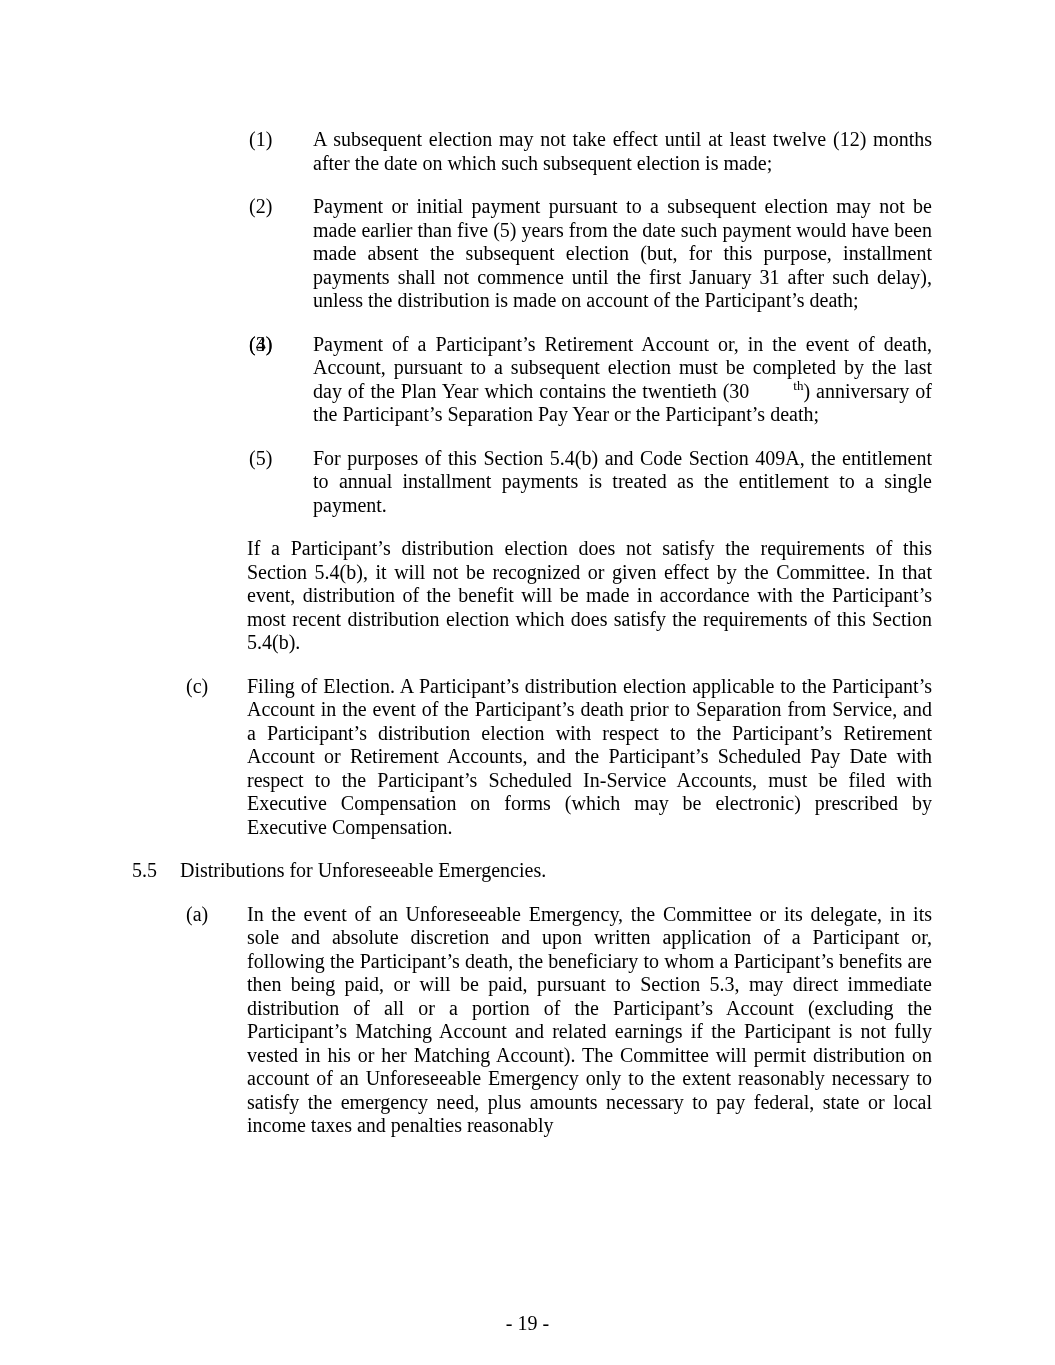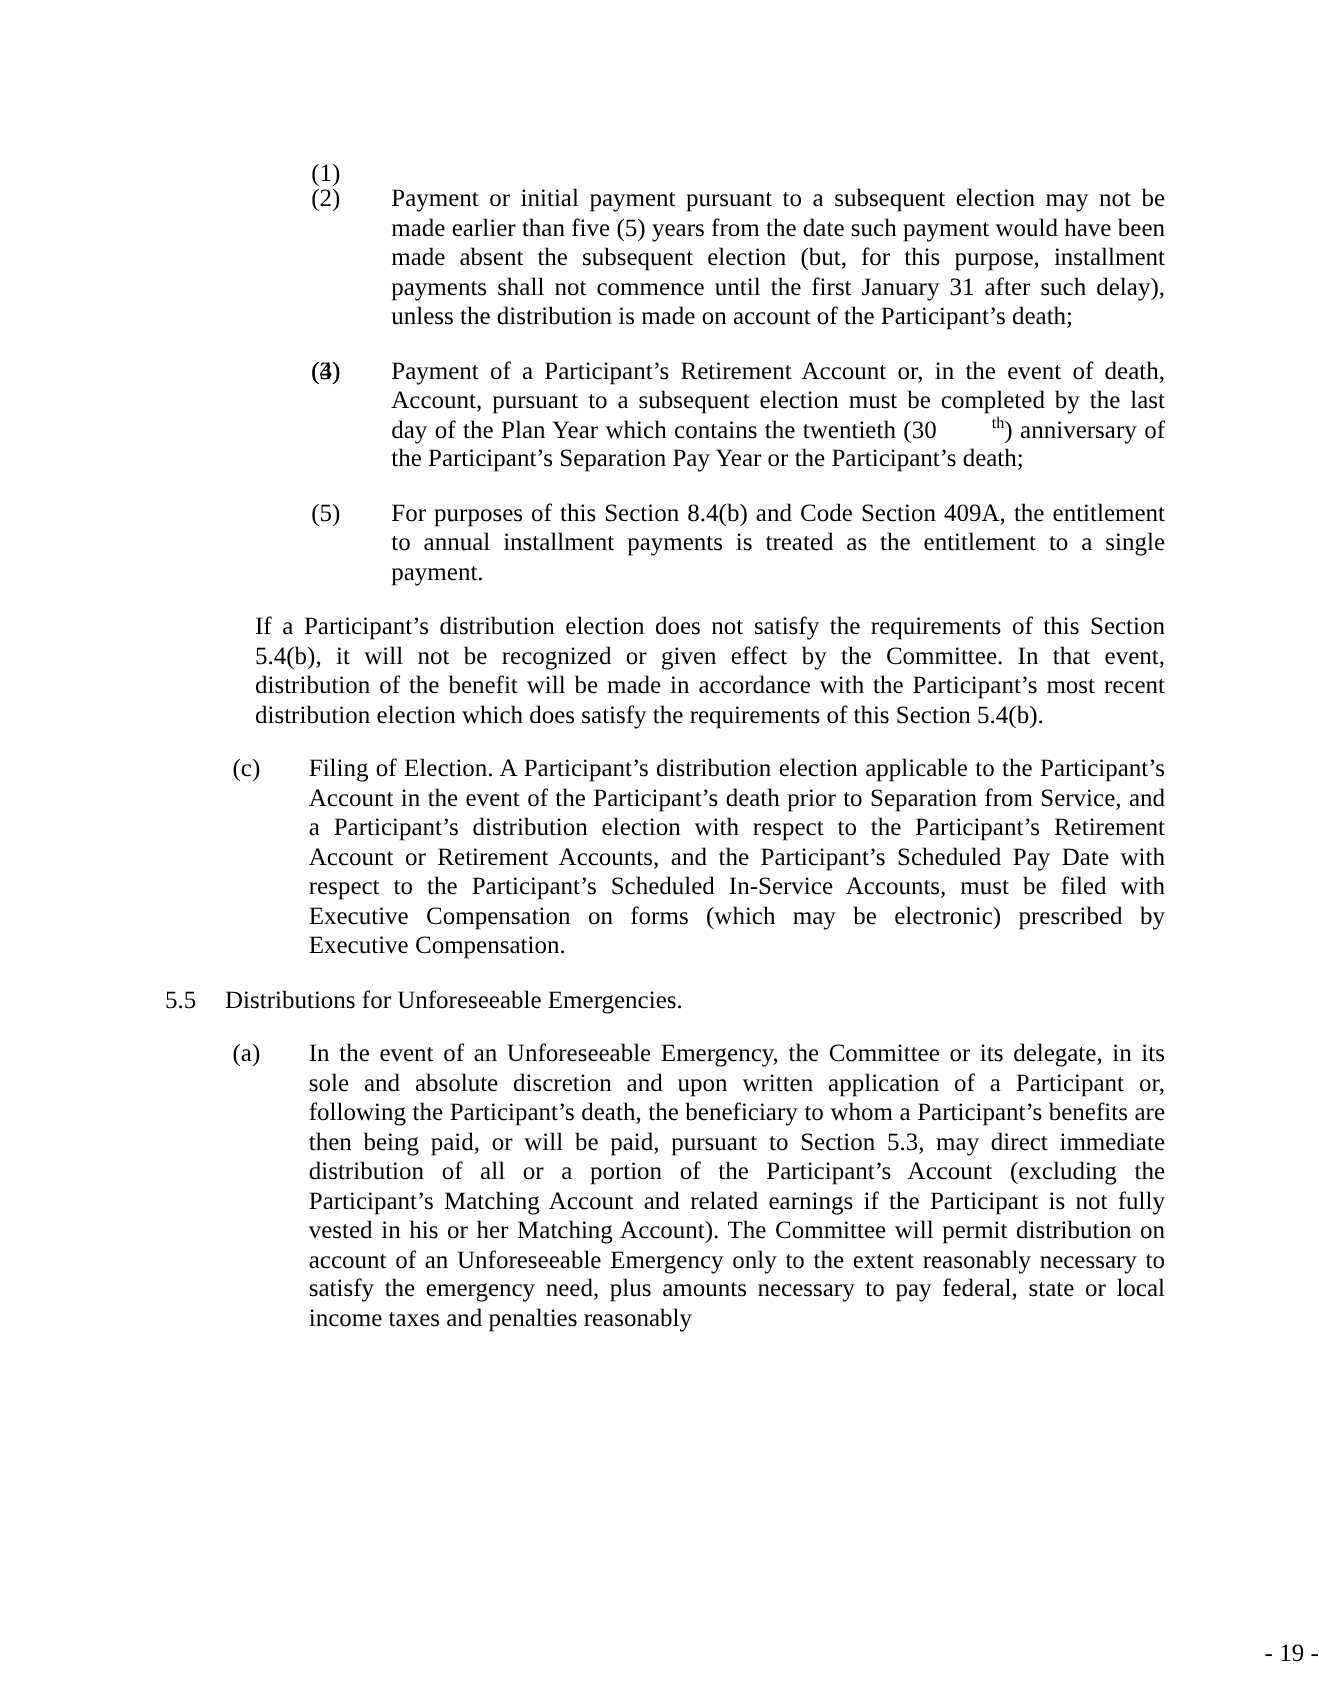--- a/index.html
+++ b/index.html
@@ -32,21 +32,21 @@
     position: absolute;
     top: 0;
   }
   
   .l3 { padding-left: 181px; }
   .l3 .marker { left: 117px; }
   
   .l2 { padding-left: 115px; }
   .l2 .marker { left: 54px; }
   
-  .cont { margin-left: 72px; }
+  .cont { margin-left: 115px; }
   .body {
     margin: 0;
     text-align: justify;
   }
   .heading {
     position: relative;
     padding-left: 48px; 
     font-weight: normal;
     margin: 0 0 20px 0;
   }
@@ -55,50 +55,51 @@
     font-size: 13px;
     line-height: 0;
     vertical-align: super;
     margin-left: 44px;
   }
   .footer {
     position: absolute;
     top: 1312px;
     left: 0;
     width: 100%;
-    text-align: right;
+    text-align: center;
   }
 </style>
 </head>
 <body>
 
 <div class="page">
   <div class="content">
 
     <div class="item l3">
       <span class="marker">(1)</span>
+      <p class="body">A subsequent election may not take effect until at least twelve (12) months after the date on which such subsequent election is made;</p>
     </div>
 
     <div class="item l3">
       <span class="marker">(2)</span>
       <p class="body">Payment or initial payment pursuant to a subsequent election may not be made earlier than five (5) years from the date such payment would have been made absent the subsequent election (but, for this purpose, installment payments shall not commence until the first January 31 after such delay), unless the distribution is made on account of the Participant’s death;</p>
     </div>
 
     <div class="item l3">
       <span class="marker">(3)</span>
     </div>
 
     <div class="item l3">
       <span class="marker">(4)</span>
       <p class="body"><span>Payment of a Participant’s Retirement Account or, in the event of death, Account, pursuant to a subsequent election must be completed by the last day of the Plan Year which contains the twentieth (30</span><sup class="ordinal">th</sup><span>) anniversary of the Participant’s Separation Pay Year or the Participant’s death;</span></p>
     </div>
 
     <div class="item l3">
       <span class="marker">(5)</span>
-      <p class="body">For purposes of this Section 8.4(b) and Code Section 409A, the entitlement to annual installment payments is treated as the entitlement to a single payment.</p>
+      <p class="body">For purposes of this Section 5.4(b) and Code Section 409A, the entitlement to annual installment payments is treated as the entitlement to a single payment.</p>
     </div>
 
     <div class="item cont">
       <p class="body">If a Participant’s distribution election does not satisfy the requirements of this Section 5.4(b), it will not be recognized or given effect by the Committee.  In that event, distribution of the benefit will be made in accordance with the Participant’s most recent distribution election which does satisfy the requirements of this Section 5.4(b).</p>
     </div>
 
     <div class="item l2">
       <span class="marker">(c)</span>
       <p class="body">Filing of Election.  A Participant’s distribution election applicable to the Participant’s Account in the event of the Participant’s death prior to Separation from Service, and a Participant’s distribution election with respect to the Participant’s Retirement Account or Retirement Accounts, and the Participant’s Scheduled Pay Date with respect to the Participant’s Scheduled In-Service Accounts, must be filed with Executive Compensation on forms (which may be electronic) prescribed by Executive Compensation.</p>
     </div>

